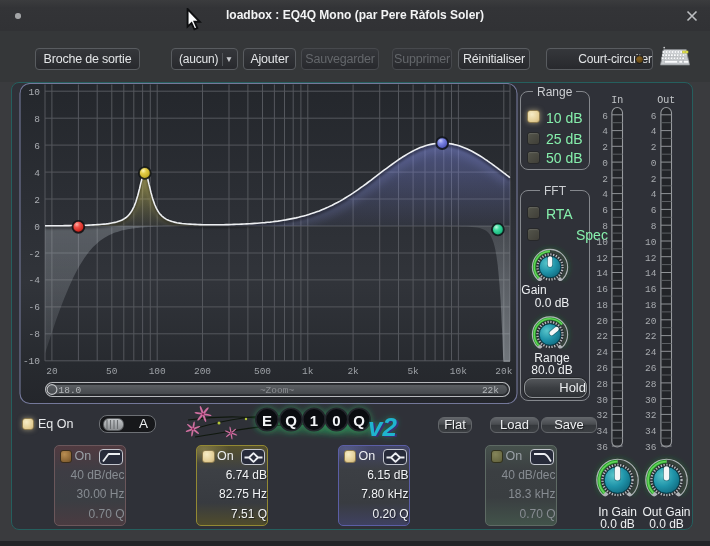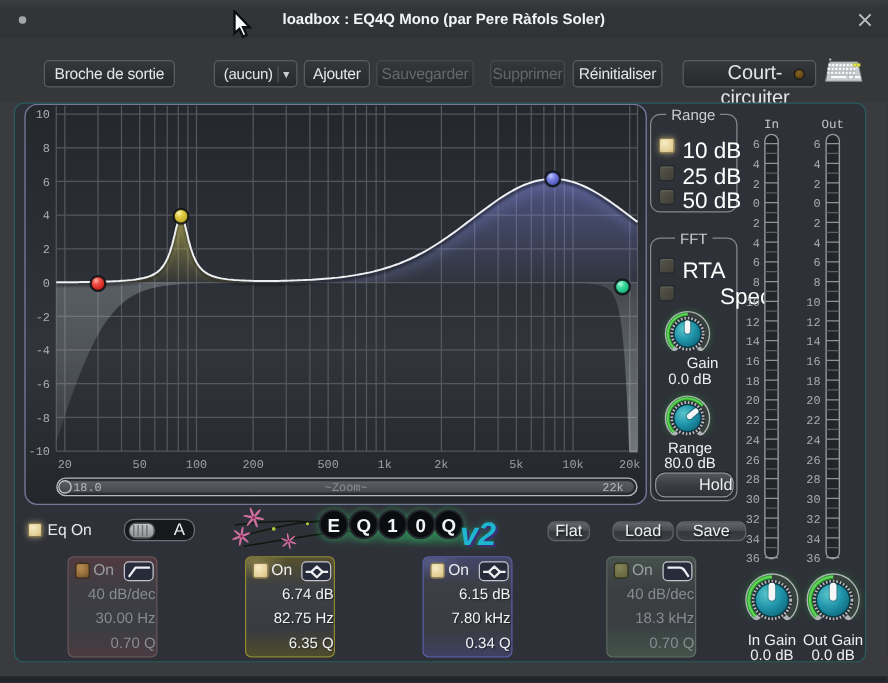--- a/index.html
+++ b/index.html
@@ -7,21 +7,21 @@
 #toolbar{left:0;top:31px;width:710px;height:51px;background:#353739}
 #botm{left:0;top:530px;width:710px;height:16px;background:#3a3b3e}
 #botm2{left:0;top:541px;width:710px;height:5px;background:#232427}
 .btn{position:absolute;top:48px;height:22px;border:1px solid #595c60;border-radius:4px;background:linear-gradient(180deg,#35373b,#28292d);color:#e3e5e7;font-size:12.5px;letter-spacing:-0.2px;text-align:center;line-height:20px}
 .btn.dis{color:#64676b;border-color:#47494d}
 #mainpanel{left:11px;top:82px;width:682px;height:448px;background:#2f3138;border:1px solid #255f5e;border-radius:8px}
 .grpbox{position:absolute;border:1px solid #85888d;border-radius:8px}
 .grplbl{position:absolute;color:#ccced2;font-size:12px;background:#2f3138;padding:0 4px;white-space:nowrap}
 .cb{position:absolute;width:13px;height:13px;border-radius:3px;background:linear-gradient(135deg,#54554b,#403f38);border:1px solid #27282a;box-shadow:inset 0 1px 1px rgba(255,255,255,0.12)}
 .cb.on{background:radial-gradient(circle at 35% 30%,#f6ecc6,#e4cf96 65%,#ccb179);border:1px solid #8d7c50;box-shadow:0 0 5px rgba(242,224,168,0.5)}
-.lbl{position:absolute;color:#ffffff;font-size:18px;white-space:nowrap}
+.lbl{position:absolute;color:#86efac;font-size:14px;white-space:nowrap}
 .wlbl{position:absolute;color:#eef0f2;font-size:12px;white-space:nowrap;text-align:center}
 .bandpanel{position:absolute;top:445px;width:72px;height:81px;border-radius:5px}
 .brow{position:absolute;width:100%;text-align:right;font-size:12px;white-space:nowrap}
 .en{color:#f1f3f5;text-shadow:1px 1px 1px rgba(10,10,12,0.55)}
 .di{color:#878c92}
 .icbox{position:absolute;left:44px;top:3px;width:24px;height:15.5px;background:#272b3a;border:1.2px solid #c2c5cd;border-radius:4px}
 .onlbl{position:absolute;left:20px;top:2.5px;font-size:12.5px}
 .bcb{position:absolute;left:5px;top:4px;width:12.5px;height:12.5px;border-radius:3px}
 .fbtn{position:absolute;top:417px;height:16px;border:1px solid #63666a;border-radius:6px;background:linear-gradient(180deg,#62656a,#494c50 45%,#35383c 52%,#3b3e42);color:#edeff1;font-size:13px;text-align:center;line-height:14px;text-shadow:1px 1px 1px rgba(10,10,12,0.6)}
 
@@ -32,21 +32,21 @@
 <svg class="abs" style="left:685px;top:9px" width="14" height="14" viewBox="0 0 14 14">
     <path d="M2.5 2.5 L11.5 11.5 M11.5 2.5 L2.5 11.5" stroke="#bcbec1" stroke-width="1.6"></path>
   </svg>
 <div id="toolbar" class="abs"></div>
 <div class="btn" style="left:35px;width:105px">Broche de sortie</div>
 <div class="btn" style="left:171px;width:67px;text-align:left;padding-left:7px;font-size:12px">(aucun)<span style="position:absolute;right:14px;top:4px;height:13px;border-left:1px solid #515458"></span><span style="position:absolute;right:4px;top:0;color:#c9cbce;font-size:8.5px">▼</span></div>
 <div class="btn" style="left:243px;width:53px">Ajouter</div>
 <div class="btn dis" style="left:301px;width:78px">Sauvegarder</div>
 <div class="btn dis" style="left:392px;width:60px">Supprimer</div>
 <div class="btn" style="left:458px;width:72px">Réinitialiser</div>
-<div class="btn" style="left:546px;width:107px;text-align:center;padding-left:9px;font-size:16px;letter-spacing:-0.1px">Court-circuiter<span style="position:absolute;right:8px;top:5.5px;width:9px;height:9px;border-radius:50%;background:radial-gradient(circle at 40% 35%,#8a6420,#4a340e);border:1px solid #1a1a1c"></span></div>
+<div class="btn" style="left:546px;width:107px;text-align:right;padding-left:9px;font-size:12px;letter-spacing:-0.1px">Court-circuiter<span style="position:absolute;right:8px;top:5.5px;width:9px;height:9px;border-radius:50%;background:radial-gradient(circle at 40% 35%,#8a6420,#4a340e);border:1px solid #1a1a1c"></span></div>
 <svg class="abs" style="left:658px;top:45px" width="34" height="24" viewBox="0 0 34 24" xmlns="http://www.w3.org/2000/svg">
     <circle cx="6.2" cy="2.6" r="0.9" fill="#caccce"></circle>
     <path d="M5.8 4.5 L28.2 4.5 L31.6 20 L2.4 20 Z" fill="#c9cccf" stroke="#84888c" stroke-width="0.8"></path>
     <path d="M6.6 5.3 L27.5 5.3 L28.6 10 L5.6 10 Z" fill="#dfe2e4"></path>
     <rect x="4.6" y="5.9" width="2.2" height="2.2" fill="#fbfcfd" stroke="#9fa3a7" stroke-width="0.35"></rect>
     <rect x="7.5" y="5.9" width="2.2" height="2.2" fill="#fbfcfd" stroke="#9fa3a7" stroke-width="0.35"></rect>
     <rect x="10.4" y="5.9" width="2.2" height="2.2" fill="#fbfcfd" stroke="#9fa3a7" stroke-width="0.35"></rect>
     <rect x="13.3" y="5.9" width="2.2" height="2.2" fill="#fbfcfd" stroke="#9fa3a7" stroke-width="0.35"></rect>
     <rect x="16.2" y="5.9" width="2.2" height="2.2" fill="#fbfcfd" stroke="#9fa3a7" stroke-width="0.35"></rect>
     <rect x="19.1" y="5.9" width="2.2" height="2.2" fill="#fbfcfd" stroke="#9fa3a7" stroke-width="0.35"></rect>
@@ -237,21 +237,21 @@
 <path d="M539.53 344.97 A14.8 14.8 0 1 1 560.47 344.97" stroke="#b0b4b8" stroke-width="6.8" fill="none" stroke-linecap="round"></path>
 <path d="M561.34 324.99 A14.8 14.8 0 0 1 560.47 344.97" stroke="#36423b" stroke-width="4.6" fill="none"></path>
 <path d="M539.53 344.97 A14.8 14.8 0 1 1 561.34 324.99" stroke="#22a027" stroke-width="4.6" fill="none"></path>
 <path d="M538.88 345.62 A15.72 15.72 0 1 1 562.04 324.40" stroke="rgba(140,235,120,0.65)" stroke-width="1.4" fill="none"></path>
 <circle cx="550" cy="334.5" r="14.2" fill="#292c30"></circle>
 <circle cx="550" cy="334.5" r="12.5" fill="none" stroke="#b5b9bd" stroke-width="2.4" stroke-dasharray="1.3 1.5"></circle>
 <circle cx="550" cy="334.5" r="10.8" fill="url(#capg)" stroke="#083f4c" stroke-width="1"></circle>
 <line x1="551.7" y1="333.1" x2="556.6" y2="329.0" stroke="rgba(25,35,40,0.35)" stroke-width="6.0" stroke-linecap="round"></line>
 <line x1="551.7" y1="333.1" x2="556.6" y2="329.0" stroke="#f4f6f7" stroke-width="4.4" stroke-linecap="round"></line>
   </svg>
-<div class="wlbl" style="left:532px;top:283px;width:60px">Gain</div>
+<div class="wlbl" style="left:504px;top:283px;width:60px">Gain</div>
 <div class="wlbl" style="left:522px;top:295.5px;width:60px">0.0 dB</div>
 <div class="wlbl" style="left:522px;top:350.5px;width:60px">Range</div>
 <div class="wlbl" style="left:522px;top:363px;width:60px">80.0 dB</div>
 <div class="abs" style="left:524px;top:378px;width:63px;height:20px;border:1px solid #8f9296;border-radius:8px;background:linear-gradient(180deg,#53565a,#3a3d41 50%,#2e3135);box-shadow:0 0 0 1px #232528;color:#eceef0;font-size:13px;text-align:right;line-height:18px">Hold</div>
 <svg class="abs" style="left:593px;top:90px" width="92" height="372" viewBox="593 90 92 372" xmlns="http://www.w3.org/2000/svg">
 <text x="617.2" y="102.5" font-family="Liberation Mono" font-size="10" fill="#c3c6c9" text-anchor="middle">In</text>
 <rect x="611.9" y="107.5" width="10.6" height="339.5" rx="5.3" fill="#232529" stroke="#989b9f" stroke-width="1.1"></rect>
 <text x="608" y="118.6" font-family="Liberation Mono" font-size="9.5" fill="#a8abaf" text-anchor="end">6</text>
 <text x="608" y="134.4" font-family="Liberation Mono" font-size="9.5" fill="#a8abaf" text-anchor="end">4</text>
 <text x="608" y="150.1" font-family="Liberation Mono" font-size="9.5" fill="#a8abaf" text-anchor="end">2</text>
@@ -380,33 +380,33 @@
 <div class="bandpanel" style="left:196px;background:radial-gradient(ellipse 60% 30% at 10% 4%, rgba(225,210,120,0.30), rgba(0,0,0,0) 60%),linear-gradient(180deg,#56512d,#3d4045 30%,#383b40 72%,#504c2c);border:1.2px solid #938933">
 <div class="bcb" style="background:radial-gradient(circle at 35% 30%,#f6ecc6,#e4cf96 65%,#ccb179);border:1px solid #8d7c50"></div>
 <div class="onlbl" style="color:#eef0f2">On</div>
 <div class="icbox">
       <svg width="23" height="15" viewBox="0 0 23 15" style="position:absolute;left:0;top:0">
         <path d="M2.5 7.5 H7 M16 7.5 H20.5 M7 7.5 L11.5 3.2 L16 7.5 L11.5 11.8 Z" stroke="#eceef2" stroke-width="1.8" fill="none" stroke-linejoin="round"></path>
       </svg>
     </div>
 <div class="brow en" style="top:21.5px">6.74 dB</div>
 <div class="brow en" style="top:41.0px">82.75 Hz</div>
-<div class="brow en" style="top:60.5px">6.35 Q</div>
+<div class="brow en" style="top:60.5px">7.51 Q</div>
 </div>
 <div class="bandpanel" style="left:337.5px;background:radial-gradient(ellipse 60% 30% at 10% 4%, rgba(140,150,235,0.25), rgba(0,0,0,0) 60%),linear-gradient(180deg,#434668,#3c3f44 30%,#393c41 72%,#3f4161);border:1.2px solid #5b5ea6">
 <div class="bcb" style="background:radial-gradient(circle at 35% 30%,#f6ecc6,#e4cf96 65%,#ccb179);border:1px solid #8d7c50"></div>
 <div class="onlbl" style="color:#eef0f2">On</div>
 <div class="icbox">
       <svg width="23" height="15" viewBox="0 0 23 15" style="position:absolute;left:0;top:0">
         <path d="M2.5 7.5 H7 M16 7.5 H20.5 M7 7.5 L11.5 3.2 L16 7.5 L11.5 11.8 Z" stroke="#eceef2" stroke-width="1.8" fill="none" stroke-linejoin="round"></path>
       </svg>
     </div>
 <div class="brow en" style="top:21.5px">6.15 dB</div>
 <div class="brow en" style="top:41.0px">7.80 kHz</div>
-<div class="brow en" style="top:60.5px">0.34 Q</div>
+<div class="brow en" style="top:60.5px">0.20 Q</div>
 </div>
 <div class="bandpanel" style="left:484.5px;background:linear-gradient(180deg,#46514c,#3b3f42 32%,#3a3e41 65%,#42534a);border:1.2px solid #5e6a64">
 <div class="bcb" style="background:radial-gradient(circle at 35% 30%,#85855a,#6b6b44 70%,#55552f);border:1px solid #32321e"></div>
 <div class="onlbl" style="color:#9aa0a6">On</div>
 <div class="icbox">
       <svg width="23" height="15" viewBox="0 0 23 15" style="position:absolute;left:0;top:0">
         <path d="M3 4 H13 C16 4,16.5 6.5,20 11.5" stroke="#eceef2" stroke-width="1.8" fill="none"></path>
       </svg>
     </div>
 <div class="brow di" style="top:21.5px">40 dB/dec</div>

